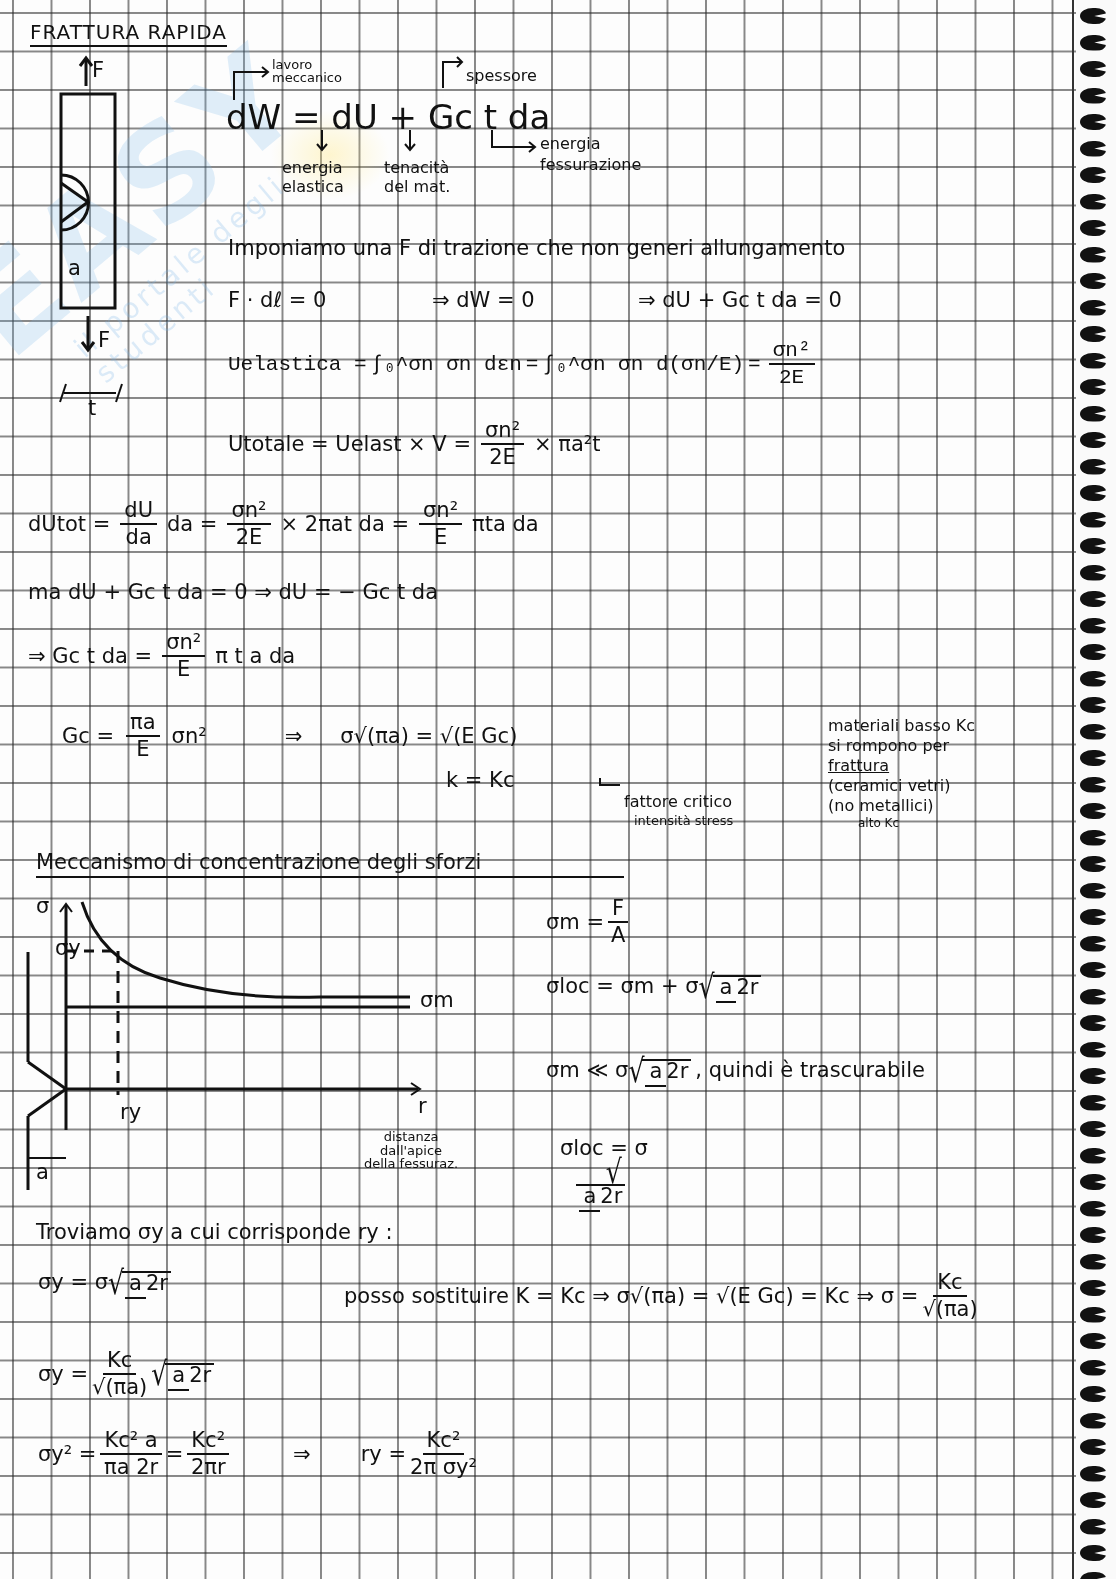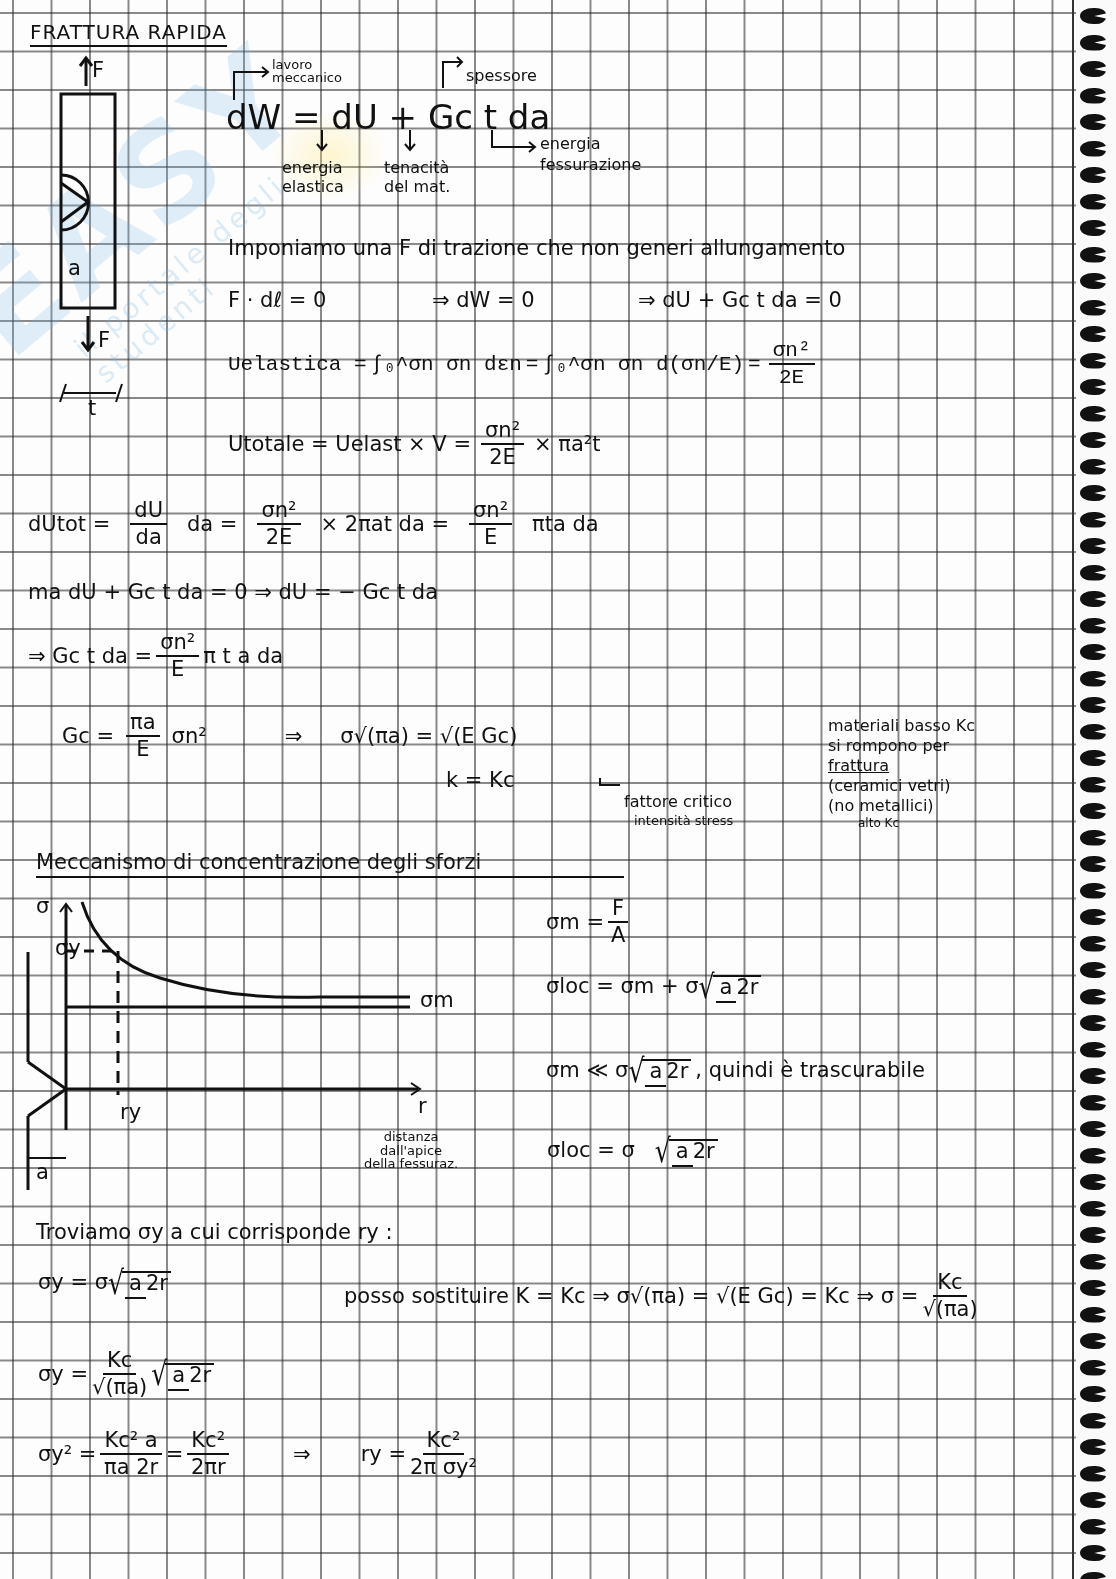--- a/index.html
+++ b/index.html
@@ -191,42 +191,42 @@
 
 <div class="hw md" style="left:228px;top:420px;display:flex;align-items:center;gap:6px;">
   <span>Utotale = Uelast × V =</span>
   <span class="frac">
       <span class="num">σn²</span>
       <span class="den">2E</span>
     </span>
   <span>× πa²t</span>
 </div>
 
-<div class="hw md" style="left:28px;top:500px;display:flex;align-items:center;gap:16px;">
+<div class="hw md" style="left:28px;top:500px;display:flex;align-items:center;gap:6px;">
   <span>dUtot =</span>
   <span class="frac">
       <span class="num">dU</span>
       <span class="den">da</span>
     </span>
   <span>da =</span>
   <span class="frac">
       <span class="num">σn²</span>
       <span class="den">2E</span>
     </span>
   <span>× 2πat da =</span>
   <span class="frac">
       <span class="num">σn²</span>
       <span class="den">E</span>
     </span>
   <span>πta da</span>
 </div>
 
 <div class="hw md" style="left:28px;top:582px;">ma   dU + Gc t da = 0   ⇒   dU = − Gc t da</div>
 
-<div class="hw md" style="left:28px;top:632px;display:flex;align-items:center;">
+<div class="hw md" style="left:28px;top:632px;display:flex;align-items:center;gap:6px;">
   <span>⇒ Gc t da =</span>
   <span class="frac">
       <span class="num">σn²</span>
       <span class="den">E</span>
     </span>
   <span>π t a da</span>
 </div>
 
 <div class="hw md" style="left:62px;top:712px;display:flex;align-items:center;gap:8px;">
   <span>Gc =</span>
@@ -292,21 +292,21 @@
   <span>σloc = σm + σ</span>
   <span class="rad">√</span>
     <span class="frac sqrt"><span class="num">a</span><span class="den">2r</span></span>
 </div>
 <div class="hw md" style="left:546px;top:1058px;display:flex;align-items:center;">
   <span>σm ≪ σ</span>
   <span class="rad">√</span>
     <span class="frac sqrt"><span class="num">a</span><span class="den">2r</span></span>
   <span>, quindi è trascurabile</span>
 </div>
-<div class="hw md" style="left:547px;top:1138px;display:flex;align-items:center;">
+<div class="hw md" style="left:560px;top:1138px;display:flex;align-items:center;flex-direction:column;">
   <span>σloc = σ</span>
   <span class="rad" style="margin-left:20px;">√</span>
     <span class="frac sqrt"><span class="num">a</span><span class="den">2r</span></span>
 </div>
 
 <div class="hw md" style="left:36px;top:1222px;">Troviamo σy a cui corrisponde ry :</div>
 <div class="hw md" style="left:38px;top:1270px;display:flex;align-items:center;">
   <span>σy = σ</span>
   <span class="rad">√</span>
     <span class="frac sqrt"><span class="num">a</span><span class="den">2r</span></span>

